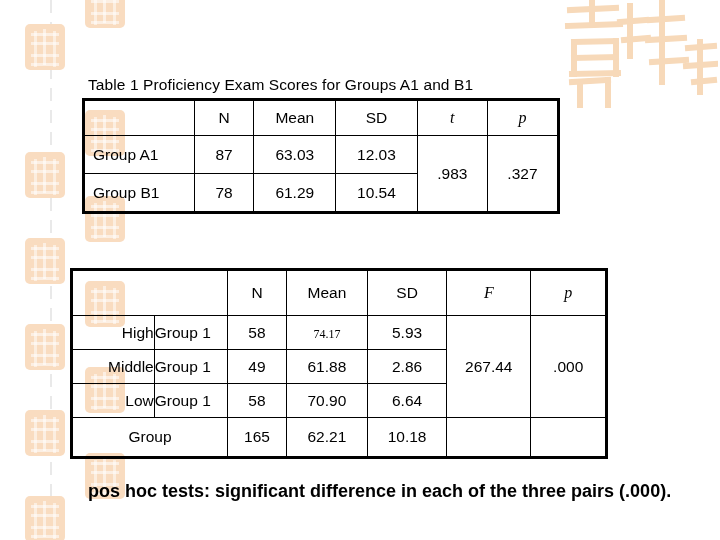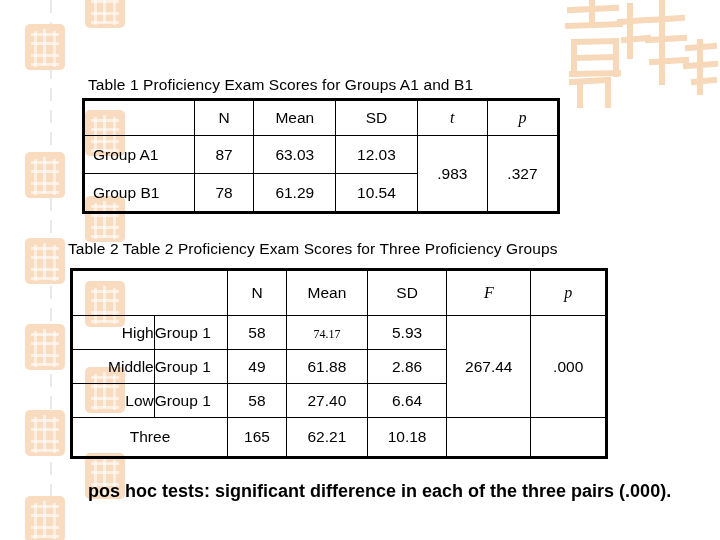--- a/index.html
+++ b/index.html
@@ -241,21 +241,20 @@
         </tr>
         <tr>
           <td class="c-label">Group B1</td>
           <td class="c-n">78</td>
           <td class="c-mean">61.29</td>
           <td class="c-sd">10.54</td>
         </tr>
       </tbody>
     </table>
 
-    <div class="table-title" id="title-table2">Table 2  Table 2  Proficiency Exam Scores for Three Proficiency Groups</div>
 
     <table class="stat-table" id="table2">
       <tbody>
         <tr class="head">
           <td class="c-lvl" colspan="2"></td>
           <td class="c-n">N</td>
           <td class="c-mean">Mean</td>
           <td class="c-sd">SD</td>
           <td class="c-f"><span class="ital">F</span></td>
           <td class="c-p"><span class="ital">p</span></td>
@@ -276,26 +275,26 @@
           <td class="c-grp" style="border-left:none;">Group 1</td>
           <td class="c-n">49</td>
           <td class="c-mean">61.88</td>
           <td class="c-sd">2.86</td>
         </tr>
 
         <tr>
           <td class="c-lvl">Low</td>
           <td class="c-grp" style="border-left:none;">Group 1</td>
           <td class="c-n">58</td>
-          <td class="c-mean">27.40</td>
+          <td class="c-mean">70.90</td>
           <td class="c-sd">6.64</td>
         </tr>
 
         <tr class="total">
-          <td class="c-lvl c-total" colspan="2">Three</td>
+          <td class="c-lvl c-total" colspan="2">Group</td>
           <td class="c-n">165</td>
           <td class="c-mean">62.21</td>
           <td class="c-sd">10.18</td>
           <td class="c-f"></td>
           <td class="c-p"></td>
         </tr>
       </tbody>
     </table>
 
     <div id="footnote">pos hoc tests: significant difference in each of the three pairs (.000).</div>

